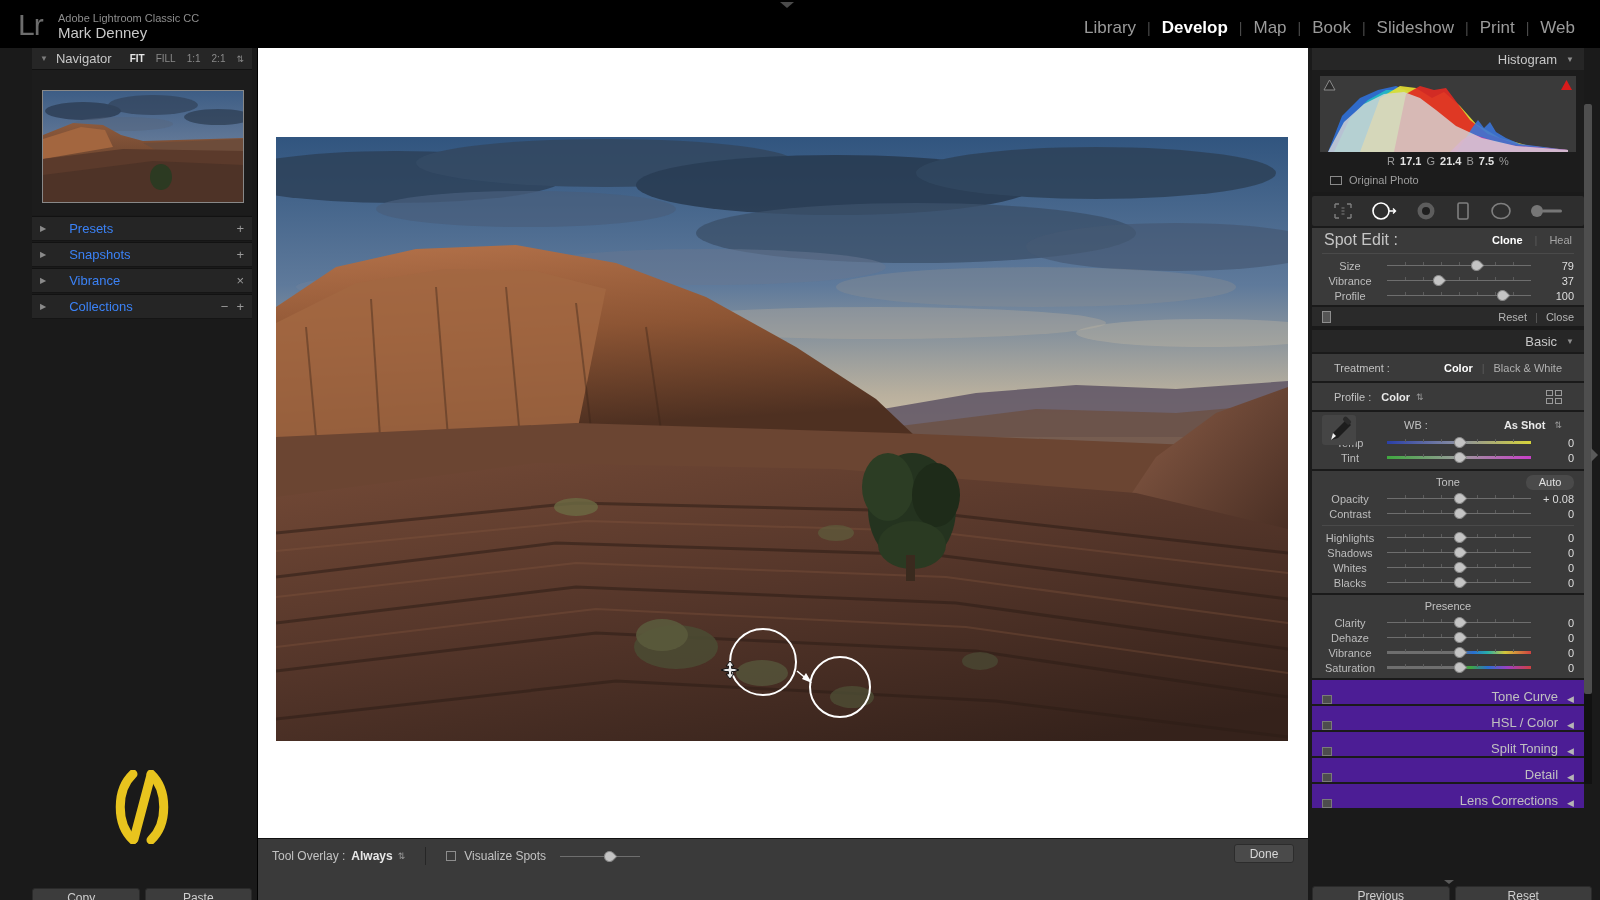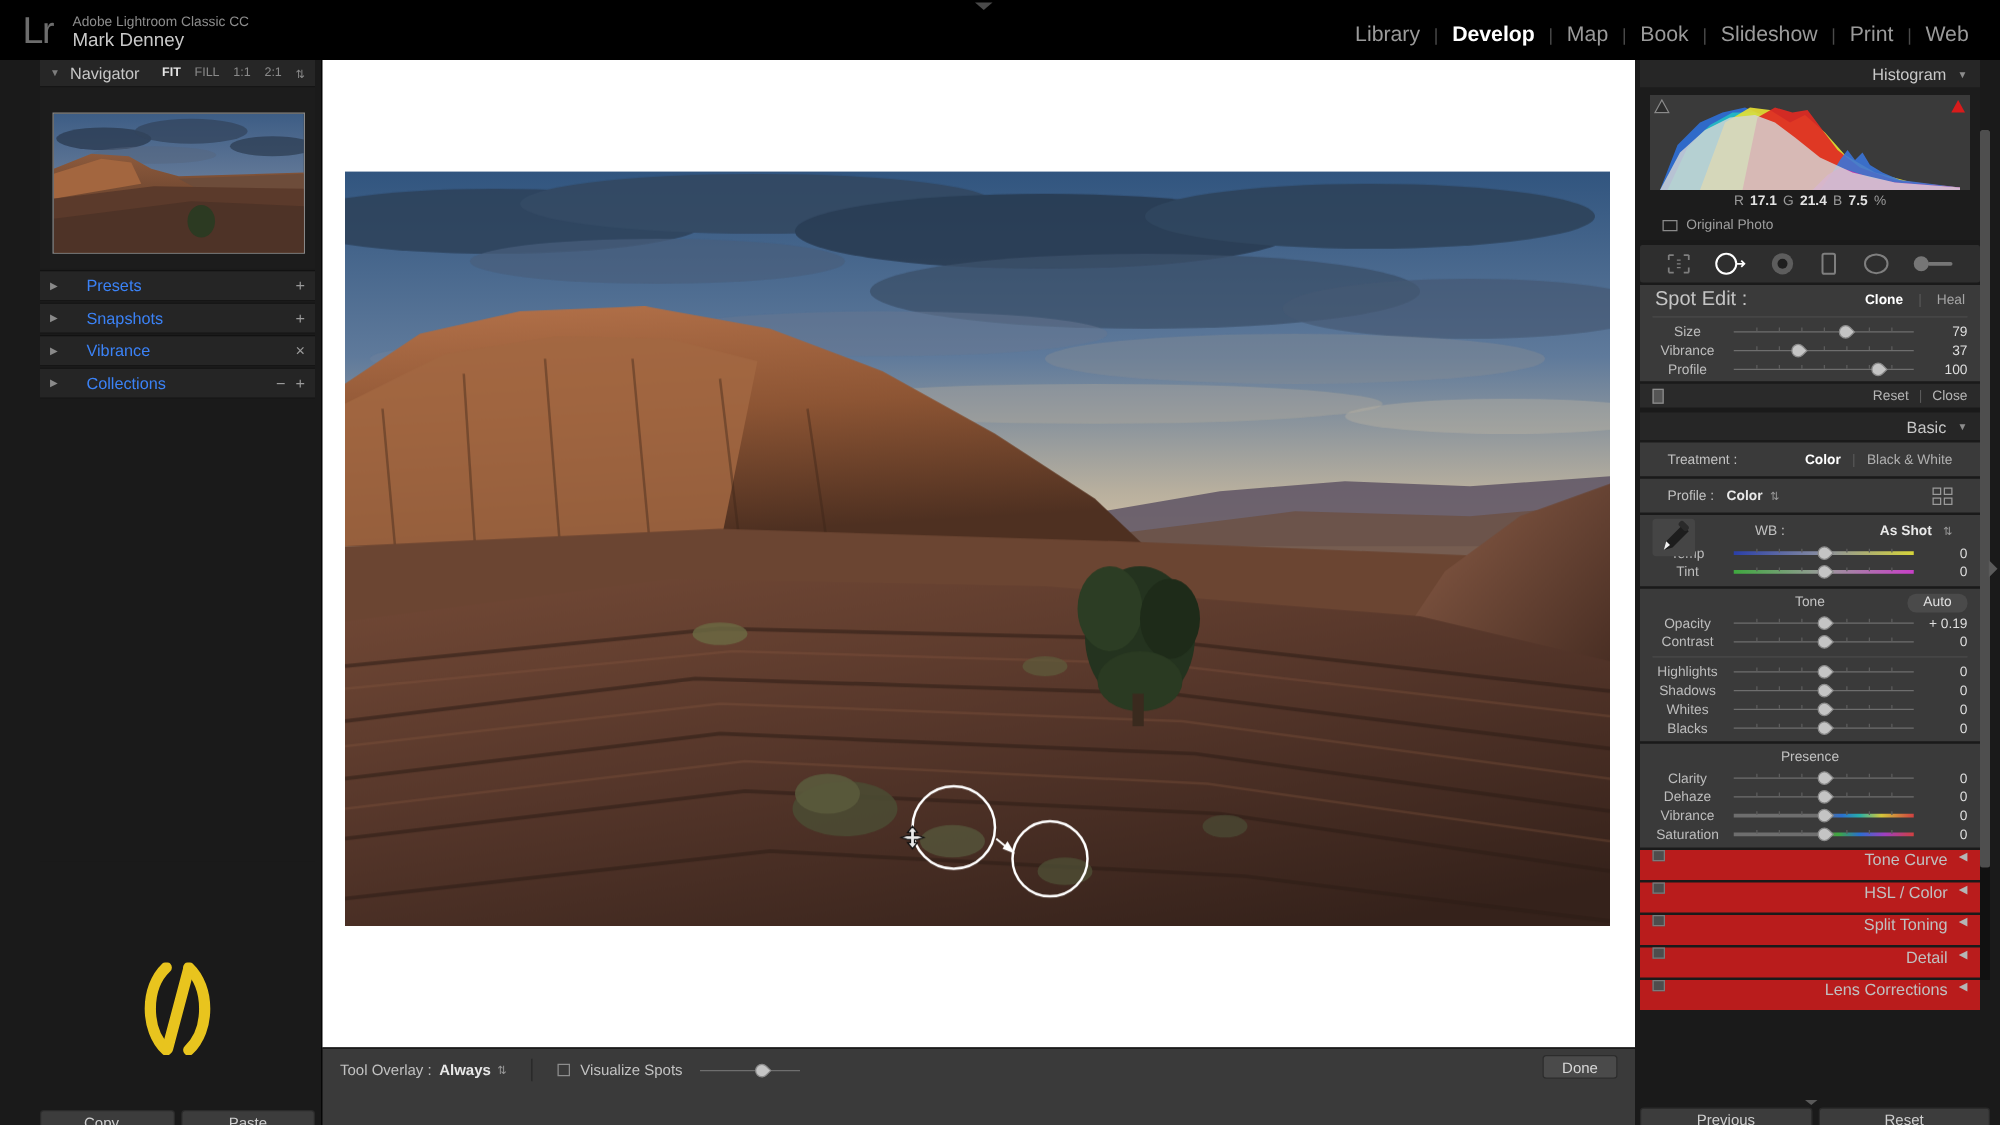--- a/index.html
+++ b/index.html
@@ -121,22 +121,22 @@
   .prof-sq { width:7px;height:6px;border:1px solid #9a9a9a; }
   #wb-block { background:#3a3a3a; margin-top:2px; padding:2px 0 4px 0; position:relative; }
   #eyedropper { position:absolute; left:10px; top:3px; width:34px; height:30px;
     background:#454545; border-radius:3px; }
   .sec-title { text-align:center; font-size:11px; color:#c2c2c2; height:17px; line-height:17px; position:relative;}
   #auto-btn { position:absolute; right:10px; top:1px; width:48px; height:15px; background:#4a4a4a;
     border-radius:7px; color:#e0e0e0; font-size:11px; display:flex;align-items:center;justify-content:center;
     cursor:pointer; }
   .sep-line { height:1px; background:#4a4a4a; margin:4px 10px; }
 
-  .collapsed-row { height:24px; display:flex; align-items:flex-start; padding:0 10px;
-    background:#b91c1c; margin-top:2px; cursor:pointer; }
+  .collapsed-row { height:24px; display:flex; align-items:flex-end; padding:0 10px;
+    background:#4c1d95; margin-top:2px; cursor:pointer; }
   .collapsed-row .sw { width:10px;height:9px; border:1px solid #7a7a7a; background:#4d4d4d; }
   .collapsed-row .nm { margin-left:auto; font-size:13px; color:#c0c0c0; }
   .collapsed-row .tri { margin-left:9px; color:#b5b5b5; font-size:9px; }
 
   #rp-footer { position:absolute; left:4px; top:838px; width:280px; display:flex; gap:5px; }
   #rp-footer .btn { flex:1; height:20px; background:#3c3c3c; border:1px solid #2a2a2a;
     border-radius:3px; color:#cfcfcf; font-size:12px; display:flex;align-items:center;
     justify-content:center; cursor:pointer; }
   #rp-scroll { position:absolute; right:8px; top:56px; width:8px; height:680px; background:#111; }
   #rp-thumb { position:absolute; left:0; top:0; width:8px; height:590px; background:#4e4e4e; border-radius:2px;}
@@ -603,21 +603,21 @@
               <span class="ln"></span>
               <span class="tick" style="left: 12.5%;"></span>
               <span class="tick" style="left: 25%;"></span>
               <span class="tick" style="left: 37.5%;"></span>
               <span class="tick" style="left: 50%;"></span>
               <span class="tick" style="left: 62.5%;"></span>
               <span class="tick" style="left: 75%;"></span>
               <span class="tick" style="left: 87.5%;"></span>
               <span class="knob" style="left: 50%;"></span>
             </span>
-            <span class="val">+ 0.19</span>
+            <span class="val">+ 0.08</span>
           </div>
           <div class="slider-row">
             <span class="nm">Contrast</span>
             <span class="track">
               <span class="ln"></span>
               <span class="tick" style="left: 12.5%;"></span>
               <span class="tick" style="left: 25%;"></span>
               <span class="tick" style="left: 37.5%;"></span>
               <span class="tick" style="left: 50%;"></span>
               <span class="tick" style="left: 62.5%;"></span>

